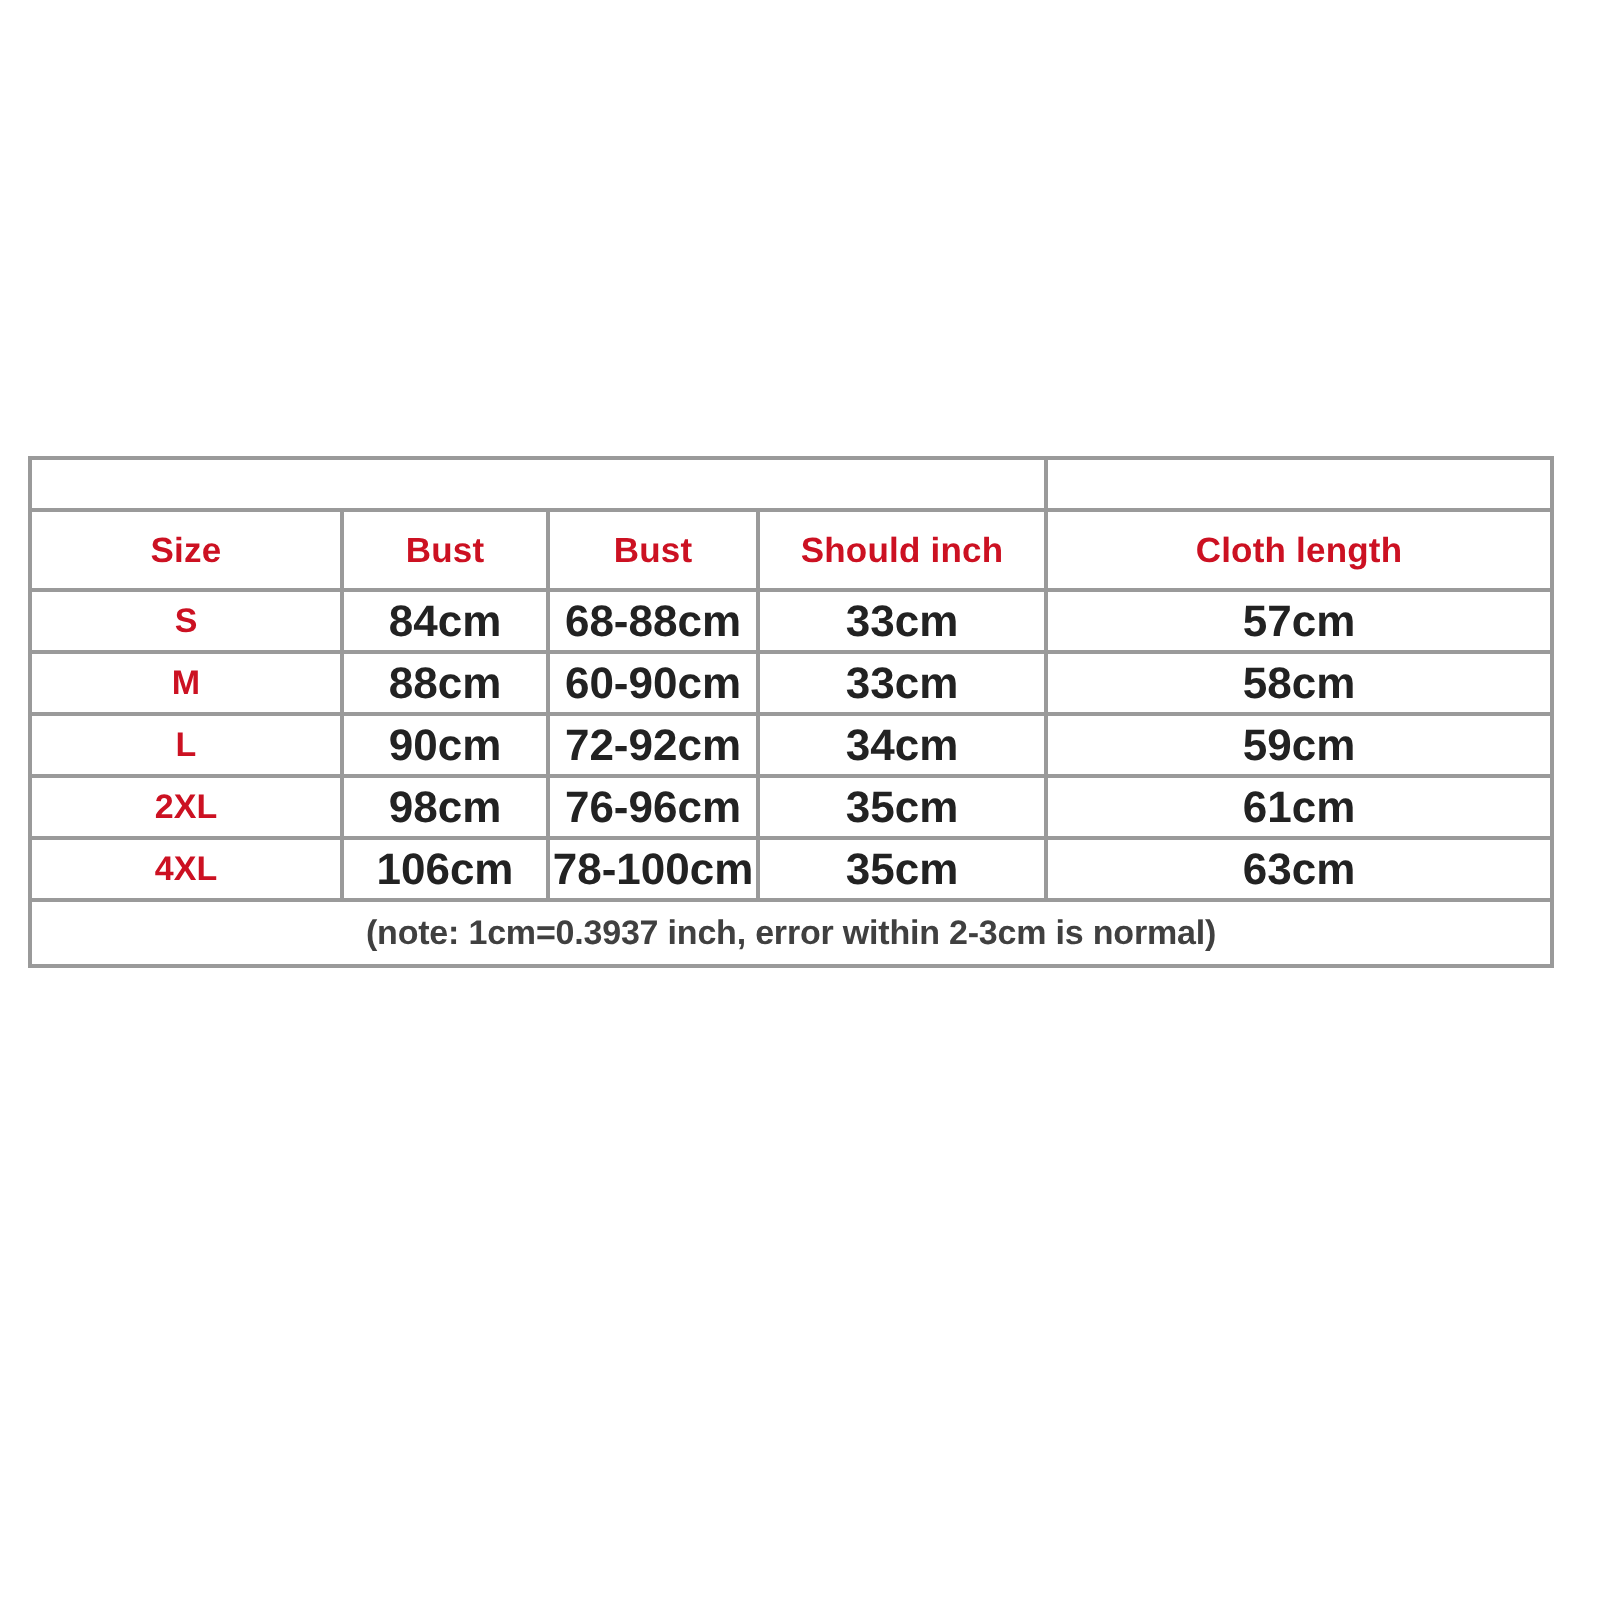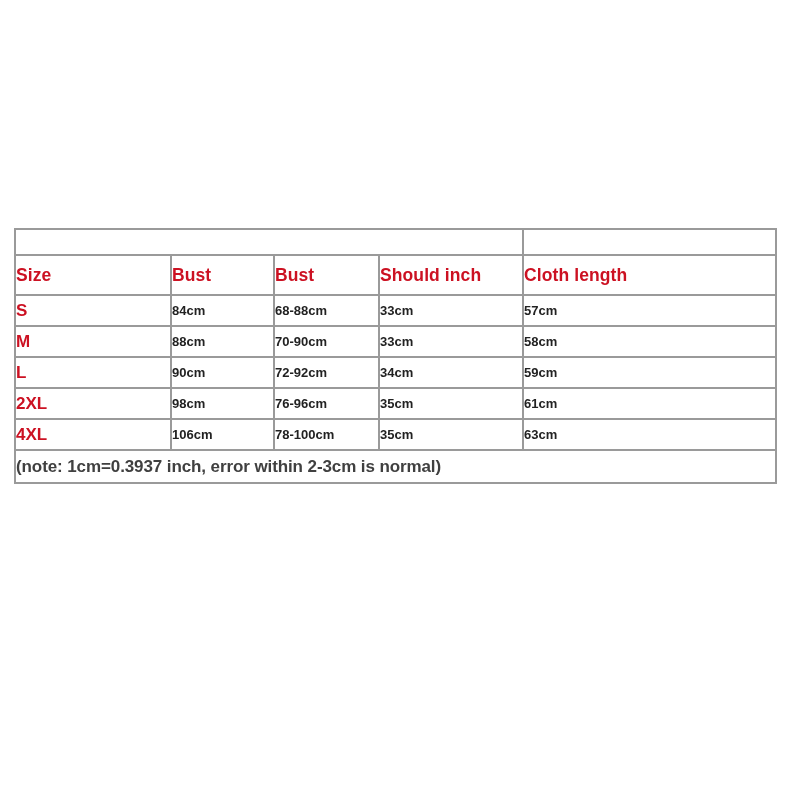--- a/index.html
+++ b/index.html
@@ -27,21 +27,21 @@
   table.chart {
     border-collapse: collapse;
     table-layout: fixed;
     width: 761px;
     background: #ffffff;
   }
 
   table.chart td {
     border: 2px solid #9a9a9a;
     padding: 0;
-    text-align: left;
+    text-align: center;
     vertical-align: middle;
     background: #ffffff;
   }
 
   
   col.c-size   { width: 156px; }
   col.c-bust   { width: 103px; }
   col.c-waist  { width: 105px; }
   col.c-should { width: 144px; }
   col.c-cloth  { width: 253px; }
@@ -55,21 +55,21 @@
     height: 38px;
     color: #cc1122;
     font-weight: bold;
     font-size: 17.5px;
     letter-spacing: 0.1px;
   }
 
   
   tr.data-row td {
     height: 29px;
-    font-size: 13px;
+    font-size: 22px;
     color: #222222;
     font-weight: bold;
   }
   tr.data-row td.size-cell {
     color: #cc1122;
     font-weight: bold;
     font-size: 17px;
   }
 
   
@@ -112,21 +112,21 @@
         <td class="size-cell">S</td>
         <td>84cm</td>
         <td>68-88cm</td>
         <td>33cm</td>
         <td>57cm</td>
       </tr>
 
       <tr class="data-row">
         <td class="size-cell">M</td>
         <td>88cm</td>
-        <td>70-90cm</td>
+        <td>60-90cm</td>
         <td>33cm</td>
         <td>58cm</td>
       </tr>
 
       <tr class="data-row">
         <td class="size-cell">L</td>
         <td>90cm</td>
         <td>72-92cm</td>
         <td>34cm</td>
         <td>59cm</td>

